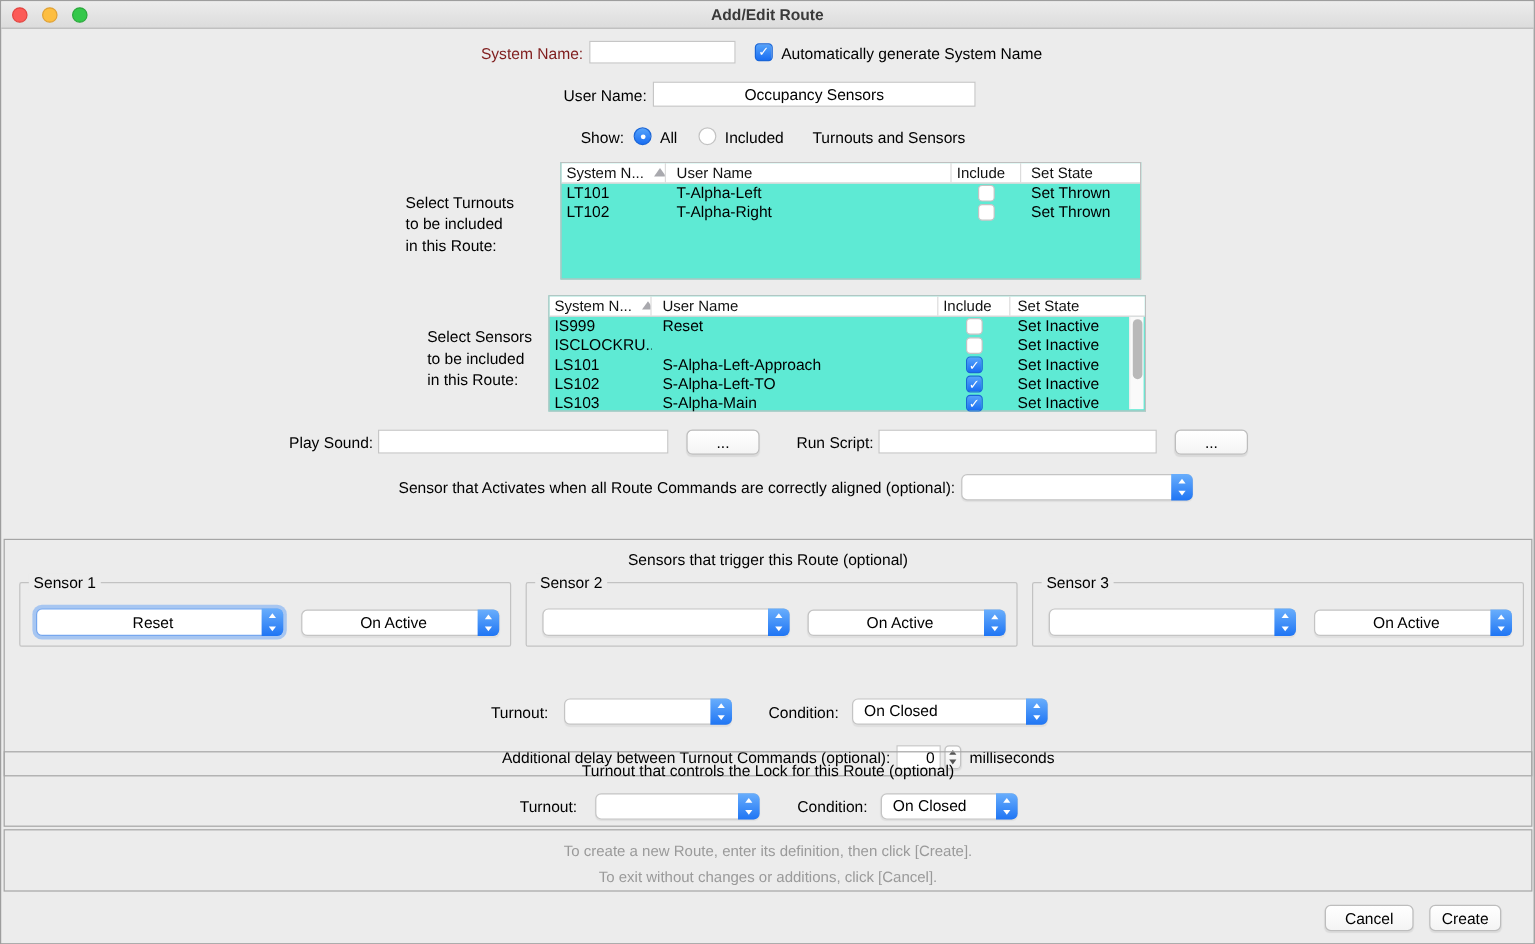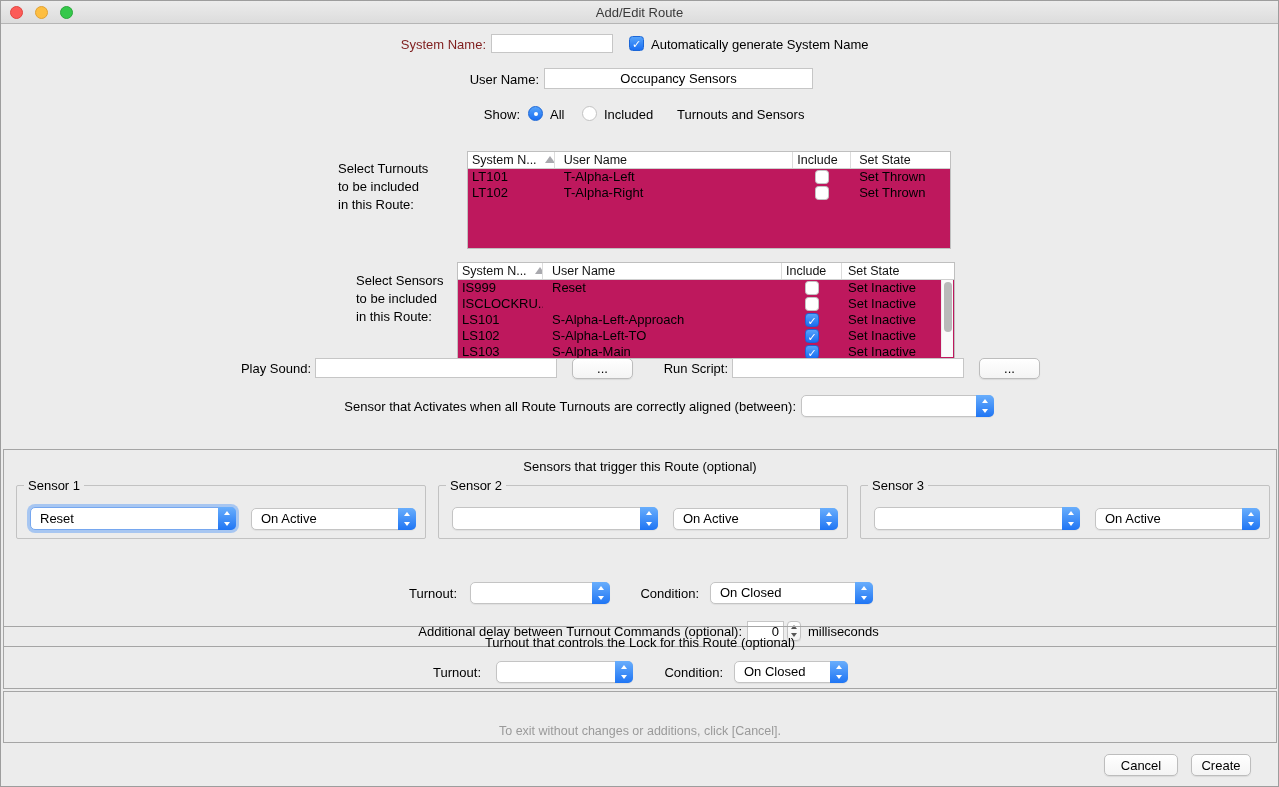--- a/index.html
+++ b/index.html
@@ -1,19 +1,19 @@
 <!DOCTYPE html>
 <html><head>
 <meta charset="utf-8">
 <style>
   html,body{margin:0;padding:0;background:#444;}
   *{box-sizing:border-box;font-family:"Liberation Sans","DejaVu Sans",sans-serif;}
   .window{position:relative;width:1279px;height:787px;background:#ececec;border:1px solid #9d9d9d;overflow:hidden;}
   .titlebar{position:absolute;left:0;top:0;width:100%;height:23px;background:linear-gradient(#ececec,#dcdcdc);border-bottom:1px solid #b5b5b5;}
-  .title{position:absolute;left:0;right:0;top:4px;text-align:center;font-size:13px;font-weight:normal;color:#3a3a3a;}
+  .title{position:absolute;left:0;right:0;top:4px;text-align:center;font-size:13px;font-weight:bold;color:#3a3a3a;}
   .tl{position:absolute;top:5px;width:13px;height:13px;border-radius:50%;}
   .tl.red{left:9px;background:#fc5b57;border:1px solid #e2443f;}
   .tl.yellow{left:34px;background:#fdbe41;border:1px solid #e0a133;}
   .tl.green{left:59px;background:#34c84a;border:1px solid #2aa83b;}
   .lbl{position:absolute;font-size:13px;color:#000;white-space:nowrap;}
   .lbl.r{text-align:right;}
   .lbl.grey{color:#7f1d1d;}
   .lbl.hint{color:#9a9a9a;font-size:12.5px;}
   .field{position:absolute;background:#fff;border:1px solid #c6c6c6;font-size:13px;padding:0 4px;line-height:18px;}
   .btn{position:absolute;background:linear-gradient(#ffffff,#f4f4f4);border:1px solid #bdbdbd;border-radius:5px;font-size:13px;text-align:center;box-shadow:0 1px 1px rgba(0,0,0,.08);color:#000;}
@@ -26,30 +26,30 @@
   .cap .chev-dn{bottom:4px;border-top:4px solid #fff;}
   .stepper{position:absolute;background:linear-gradient(#fff,#f1f1f1);border:1px solid #c2c2c2;border-radius:4px;box-shadow:0 1px 1px rgba(0,0,0,.08);}
   .stepper .chev-up{top:3px;border-bottom:4px solid #555;}
   .stepper .chev-dn{bottom:3px;border-top:4px solid #555;}
   .chk{position:absolute;width:15px;height:15px;border-radius:3.5px;background:#fff;border:1px solid #c3c3c3;}
   .chk.on{background:linear-gradient(#55a3fb,#1a6ef2);border-color:#1a66d8;color:#fff;font-size:11px;font-weight:bold;text-align:center;line-height:14px;}
   .chk.on::after{content:"✓";}
   .radio{position:absolute;width:15px;height:15px;border-radius:50%;background:#fff;border:1px solid #c3c3c3;}
   .radio.on{background:linear-gradient(#55a3fb,#1a6ef2);border-color:#1a66d8;}
   .radio.on::after{content:"";position:absolute;left:4.5px;top:4.5px;width:4px;height:4px;border-radius:50%;background:#fff;}
-  .tbl{position:absolute;background:#be185d;border:1px solid #bfbfbf;margin-top:16px;}
+  .tbl{position:absolute;background:#5eead4;border:1px solid #bfbfbf;}
   .tbl .hdr{display:flex;height:17px;border-bottom:1px solid #cfcfcf;background:#fff;}
   .tbl .hcell{font-size:12.5px;color:#111;padding:1px 0 0 4px;position:relative;white-space:nowrap;overflow:hidden;}
   .tbl .hcell.bdr{border-right:1px solid #dcdcdc;}
   .tbl .row{display:flex;height:16px;}
   .tbl .cell{font-size:13px;padding:0 0 0 4px;white-space:nowrap;overflow:hidden;position:relative;}
   .sort-up{display:inline-block;width:0;height:0;border-left:5px solid transparent;border-right:5px solid transparent;border-bottom:7px solid #a9a9ae;margin-left:8px;vertical-align:1px;}
   .scroll-track{position:absolute;right:1px;top:17px;bottom:1px;width:12px;background:#fafafa;border-left:1px solid #ededed;}
   .scroll-thumb{position:absolute;left:1.5px;top:2px;width:8px;height:50px;border-radius:4px;background:#b9b9b9;}
-  .grpbox{position:absolute;border:1px solid #c2c2c2;border-radius:2px;}
+  .grpbox{position:absolute;border:1px solid #c2c2c2;border-radius:2px;text-align:center;}
   .grpbox .gtitle{position:absolute;left:7px;top:-8px;background:#ececec;padding:0 4px;font-size:13px;white-space:nowrap;}
   .secbox{position:absolute;left:2px;width:1274px;border:1px solid #a5a5a5;}
   .ctr{position:absolute;left:0;right:0;text-align:center;font-size:13px;white-space:nowrap;}
 </style>
 </head>
 <body>
 
 <div class="window">
 
   <div class="titlebar">
@@ -159,21 +159,21 @@
       </div>
   </div>
 
   <div class="lbl r" style="left:230px;top:360px;width:80px;">Play Sound:</div>
   <input class="field" style="left: 314px; top: 357px; width: 242px; height: 20px;" value="">
   <button class="btn" style="left:571px;top:357px;width:61px;height:21px;">...</button>
   <div class="lbl r" style="left:647px;top:360px;width:80px;">Run Script:</div>
   <input class="field" style="left: 731px; top: 357px; width: 232px; height: 20px;" value="">
   <button class="btn" style="left:978px;top:357px;width:61px;height:21px;">...</button>
 
-  <div class="lbl r" style="left:280px;top:398px;width:515px;">Sensor that Activates when all Route Turnouts are correctly aligned (between):</div>
+  <div class="lbl r" style="left:280px;top:398px;width:515px;">Sensor that Activates when all Route Commands are correctly aligned (optional):</div>
   <div class="combo" style="left:800px;top:394px;width:193px;height:22px;">
     <span class="val"></span>
     <span class="cap">
         <span class="chev-up"></span>
         <span class="chev-dn"></span>
       </span>
   </div>
 
   <div class="secbox" style="top:424px;height:198px;margin-top:24px;">
     <div class="ctr" style="top:9px;">Sensors that trigger this Route (optional)</div>
@@ -272,19 +272,20 @@
     <div class="combo" style="left:730px;top:34px;width:114px;height:22px;">
       <span class="val">On Closed</span>
       <span class="cap">
           <span class="chev-up"></span>
           <span class="chev-dn"></span>
         </span>
     </div>
   </div>
 
   <div class="secbox" style="top:690px;height:52px;">
+    <div class="ctr hint lbl" style="top:10px;position:absolute;left:0;right:0;text-align:center;">To create a new Route, enter its definition, then click [Create].</div>
     <div class="ctr hint lbl" style="top:32px;position:absolute;left:0;right:0;text-align:center;">To exit without changes or additions, click [Cancel].</div>
   </div>
 
   <button class="btn" style="left:1103px;top:753px;width:74px;height:22px;">Cancel</button>
   <button class="btn" style="left:1190px;top:753px;width:60px;height:22px;">Create</button>
 
 </div>
 
 </body></html>

